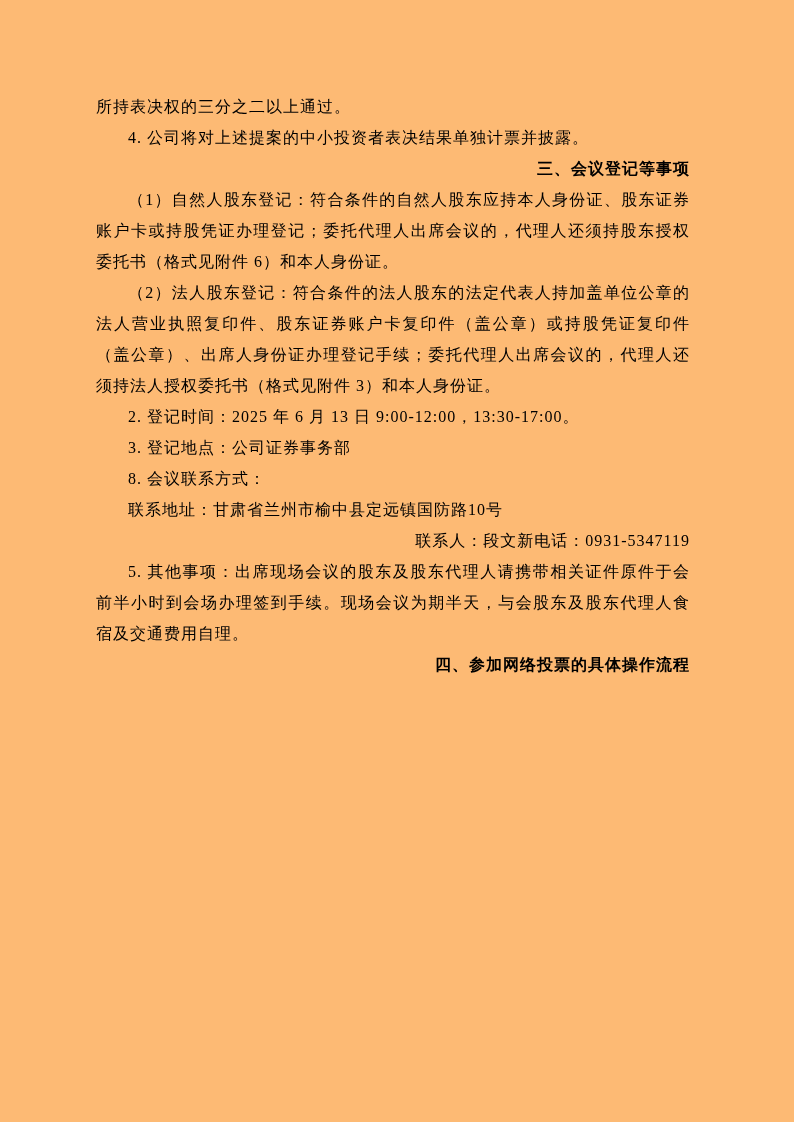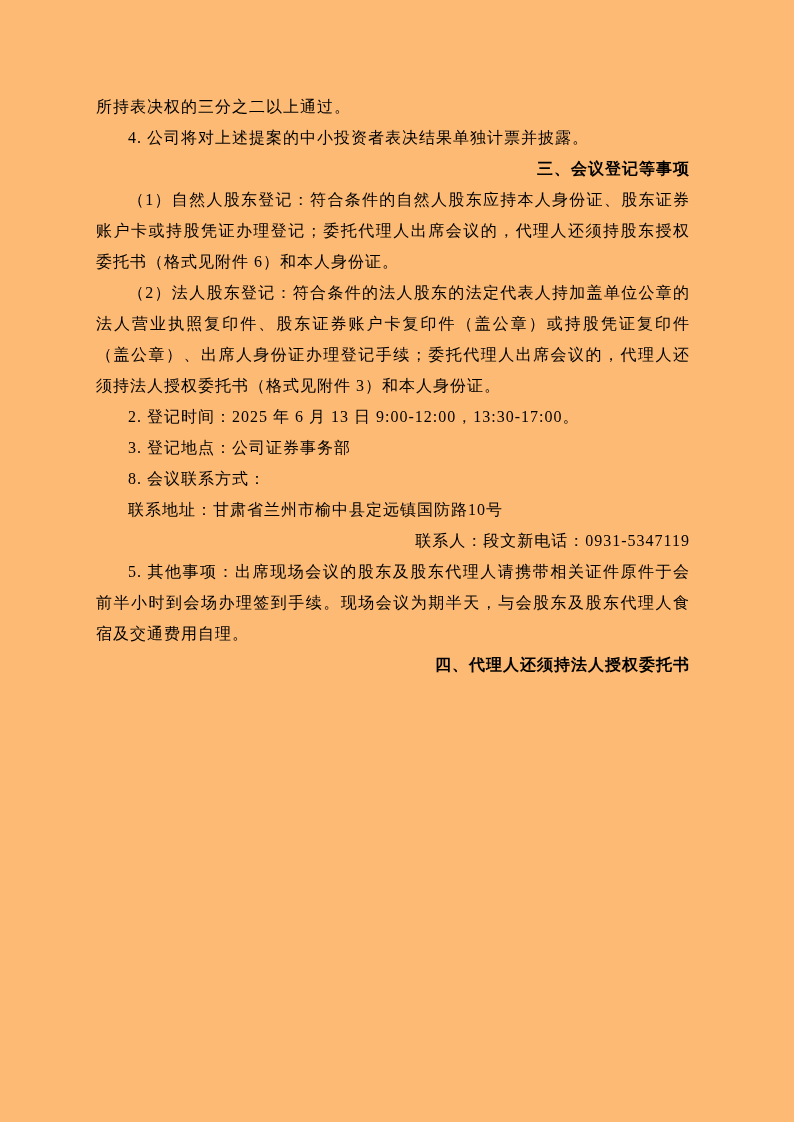--- a/index.html
+++ b/index.html
@@ -61,15 +61,15 @@
       <p class="body">4. 公司将对上述提案的中小投资者表决结果单独计票并披露。</p>
       <p class="heading">三、会议登记等事项</p>
       <p class="body">（1）自然人股东登记：符合条件的自然人股东应持本人身份证、股东证券账户卡或持股凭证办理登记；委托代理人出席会议的，代理人还须持股东授权委托书（格式见附件 6）和本人身份证。</p>
       <p class="body">（2）法人股东登记：符合条件的法人股东的法定代表人持加盖单位公章的法人营业执照复印件、股东证券账户卡复印件（盖公章）或持股凭证复印件（盖公章）、出席人身份证办理登记手续；委托代理人出席会议的，代理人还须持法人授权委托书（格式见附件 3）和本人身份证。</p>
       <p class="body">2. 登记时间：2025 年 6 月 13 日 9:00-12:00，13:30-17:00。</p>
       <p class="body">3. 登记地点：公司证券事务部</p>
       <p class="body">8. 会议联系方式：</p>
       <p class="body">联系地址：甘肃省兰州市榆中县定远镇国防路10号</p>
       <p class="contact"><span class="c1">联系人：段文新</span><span class="c2">电话：0931-5347119</span></p>
       <p class="body">5. 其他事项：出席现场会议的股东及股东代理人请携带相关证件原件于会前半小时到会场办理签到手续。现场会议为期半天，与会股东及股东代理人食宿及交通费用自理。</p>
-      <p class="heading">四、代理人还须持法人授权委托书</p>
+      <p class="heading">四、参加网络投票的具体操作流程</p>
     </div>
 </div>
 
 </body></html>

